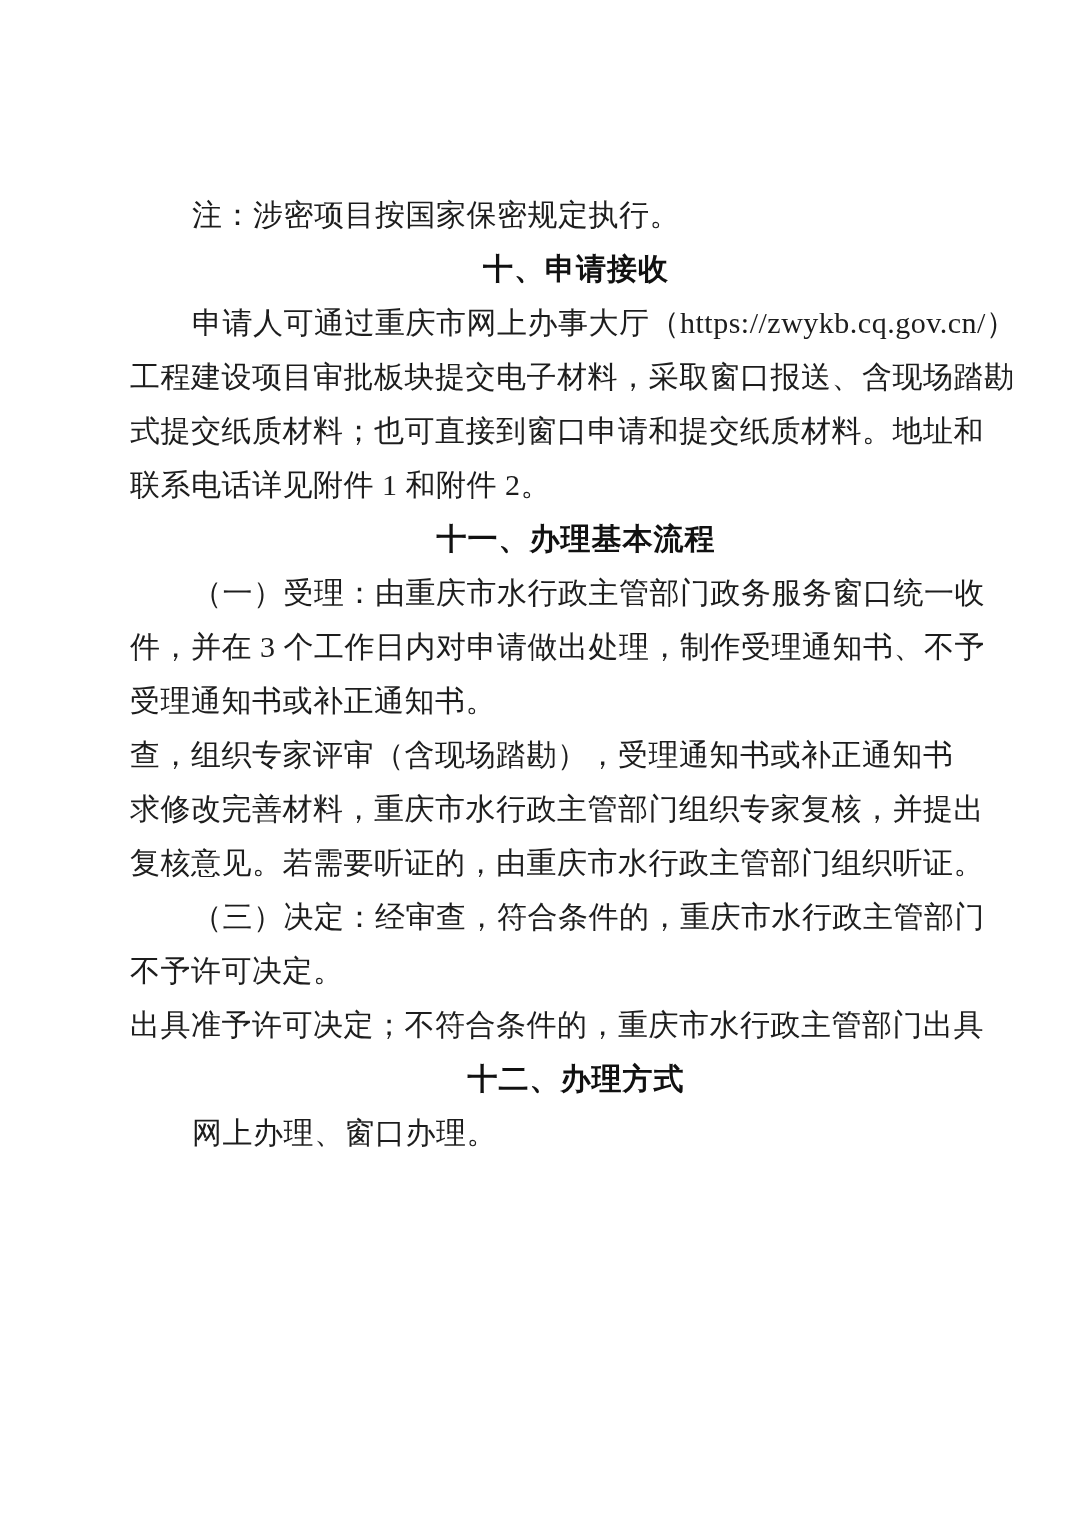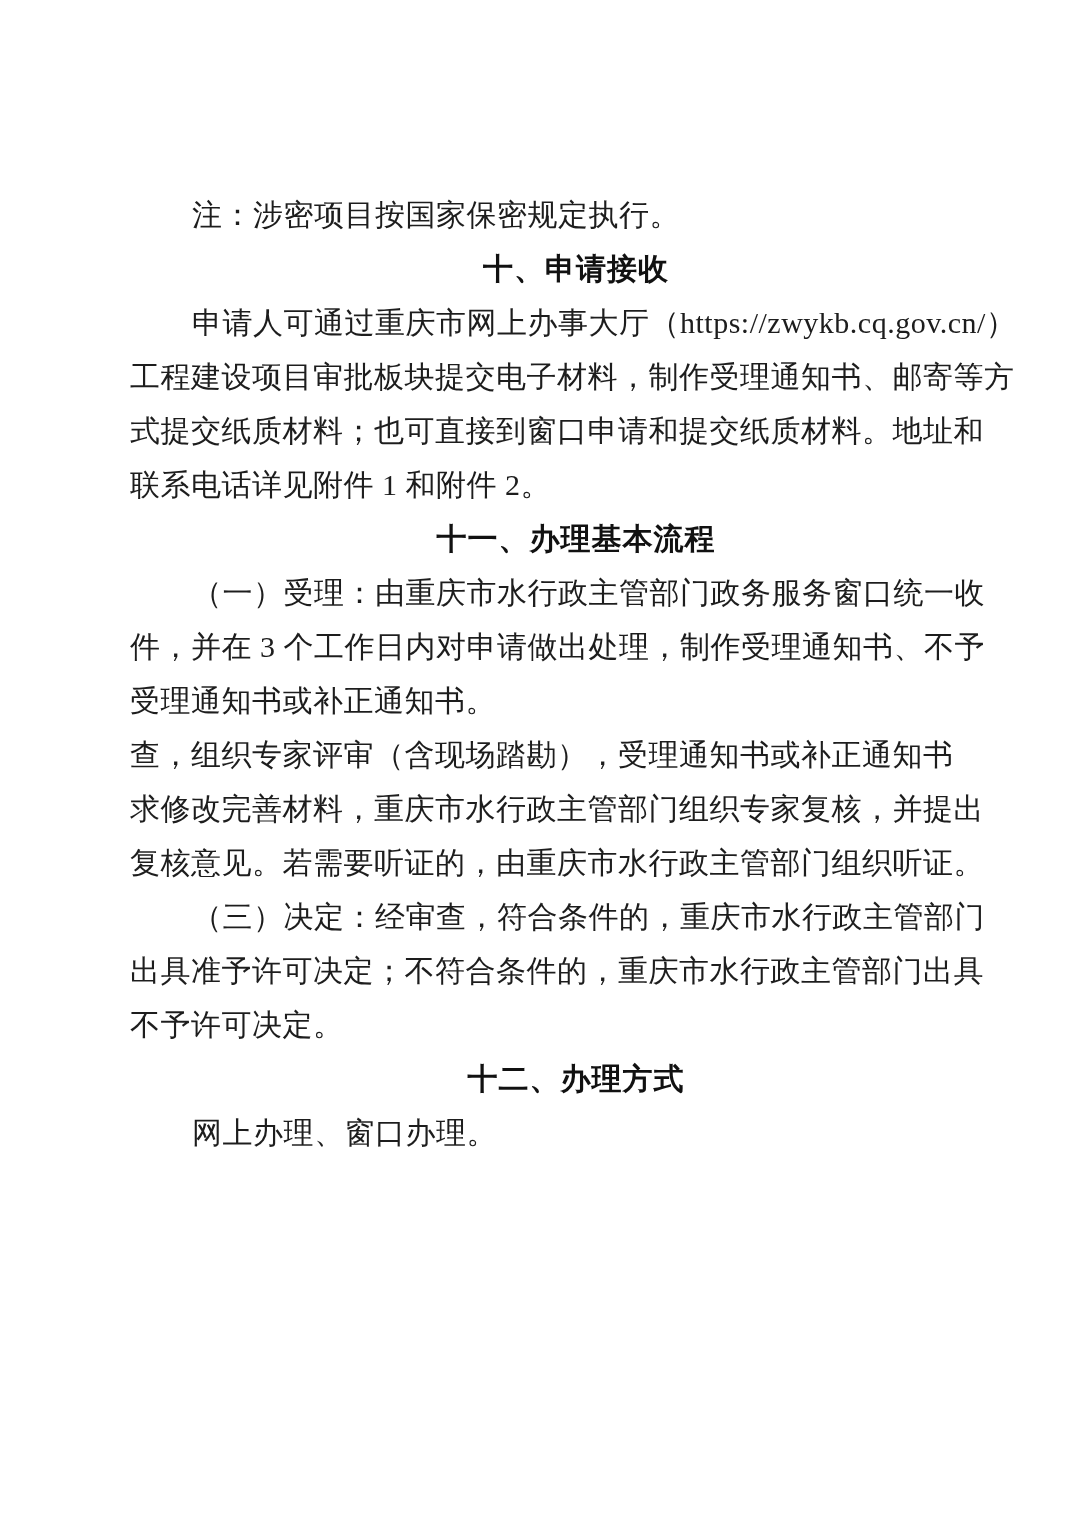--- a/index.html
+++ b/index.html
@@ -54,30 +54,30 @@
   }
 </style>
 </head>
 <body>
 
 <div class="page">
   <div class="doc">
     <div class="ln ind">注：涉密项目按国家保密规定执行。</div>
     <div class="ln ind head">十、申请接收</div>
     <div class="ln ind">申请人可通过重庆市网上办事大厅（https://zwykb.cq.gov.cn/）</div>
-    <div class="ln">工程建设项目审批板块提交电子材料，制作受理通知书、邮寄等方</div>
+    <div class="ln">工程建设项目审批板块提交电子材料，采取窗口报送、含现场踏勘</div>
     <div class="ln">式提交纸质材料；也可直接到窗口申请和提交纸质材料。地址和</div>
     <div class="ln">联系电话详见附件 1 和附件 2。</div>
     <div class="ln ind head">十一、办理基本流程</div>
     <div class="ln ind">（一）受理：由重庆市水行政主管部门政务服务窗口统一收</div>
     <div class="ln">件，并在 3 个工作日内对申请做出处理，制作受理通知书、不予</div>
     <div class="ln">受理通知书或补正通知书。</div>
     <div class="ln">查，组织专家评审（含现场踏勘），受理通知书或补正通知书</div>
     <div class="ln">求修改完善材料，重庆市水行政主管部门组织专家复核，并提出</div>
     <div class="ln">复核意见。若需要听证的，由重庆市水行政主管部门组织听证。</div>
     <div class="ln ind">（三）决定：经审查，符合条件的，重庆市水行政主管部门</div>
+    <div class="ln">不予许可决定。</div>
     <div class="ln">出具准予许可决定；不符合条件的，重庆市水行政主管部门出具</div>
-    <div class="ln">不予许可决定。</div>
     <div class="ln ind head">十二、办理方式</div>
     <div class="ln ind">网上办理、窗口办理。</div>
   </div>
   <div class="footer">— 116 —</div>
 </div>
 
 </body></html>

